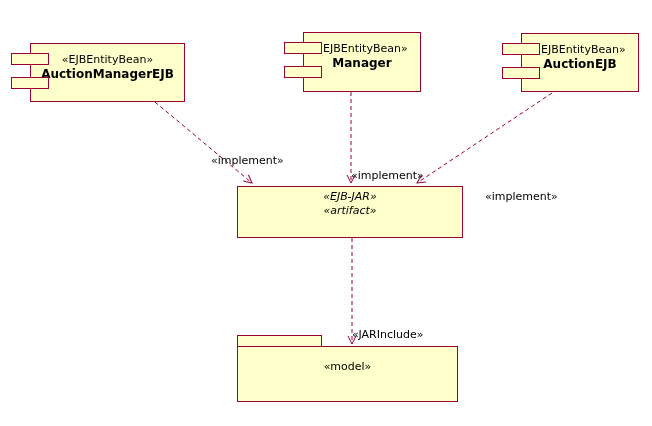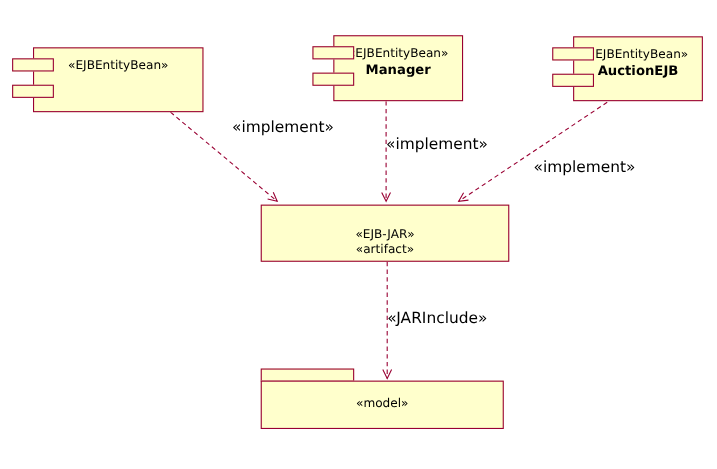--- a/index.html
+++ b/index.html
@@ -8,24 +8,24 @@
     font-family:"DejaVu Sans","Liberation Sans",sans-serif;color:#000;
     --fill:#FFFFCC;--border:#990033;
   }
   svg.connectors{position:absolute;left:0;top:0;width:652px;height:426px;pointer-events:none;}
   .node{position:absolute;background:var(--fill);border:1px solid var(--border);box-sizing:border-box;}
   .component{display:flex;flex-direction:column;justify-content:flex-start;align-items:center;padding-top:9px;}
   .port{position:absolute;left:-20px;width:38px;height:12px;background:var(--fill);border:1px solid var(--border);box-sizing:border-box;}
   .port1{top:9px;} .port2{top:33px;}
   .stereo{font-size:11px;line-height:14px;text-align:center;white-space:nowrap;}
   .cname{font-size:12px;font-weight:bold;line-height:15px;text-align:center;white-space:nowrap;}
-  .artifact{display:flex;flex-direction:column;justify-content:flex-start;padding-top:19px;}
+  .artifact{display:flex;flex-direction:column;justify-content:flex-start;padding-top:3px;font-style:italic;}
   .pkg-tab{position:absolute;background:var(--fill);border:1px solid var(--border);box-sizing:border-box;}
   .pkg-body{display:flex;flex-direction:column;justify-content:flex-start;align-items:center;padding-top:13px;}
-  .edge-label{position:absolute;font-size:14px;line-height:13px;white-space:nowrap;}
+  .edge-label{position:absolute;font-size:11px;line-height:13px;white-space:nowrap;margin-top:44px;}
 </style>
 </head>
 <body>
 
 <div class="canvas" style="--fill: #FFFFCC; --border: #990033;">
 
   <svg class="connectors">
     <defs>
       <marker id="openArrow" markerWidth="12" markerHeight="12" refX="9" refY="5" orient="auto" markerUnits="userSpaceOnUse">
         <path d="M1,1 L9,5 L1,9" fill="none" stroke="#990033" stroke-width="1"></path>
@@ -34,20 +34,21 @@
     <line x1="155" y1="102" x2="252" y2="183" stroke="#990033" stroke-width="1" stroke-dasharray="4,3" marker-end="url(#openArrow)"></line>
     <line x1="351" y1="92" x2="351" y2="183" stroke="#990033" stroke-width="1" stroke-dasharray="4,3" marker-end="url(#openArrow)"></line>
     <line x1="552" y1="93" x2="417" y2="183" stroke="#990033" stroke-width="1" stroke-dasharray="4,3" marker-end="url(#openArrow)"></line>
     <line x1="352" y1="238" x2="352" y2="344" stroke="#990033" stroke-width="1" stroke-dasharray="4,3" marker-end="url(#openArrow)"></line>
   </svg>
 
   <div class="node component" style="left:30px;top:43px;width:155px;height:59px;">
     <div class="port port1"></div>
     <div class="port port2"></div>
     <div class="stereo">«EJBEntityBean»</div>
+    <div class="cname">AuctionManagerEJB</div>
   </div>
 
   <div class="node component" style="left:303px;top:32px;width:118px;height:60px;">
     <div class="port port1"></div>
     <div class="port port2"></div>
     <div class="stereo">«EJBEntityBean»</div>
     <div class="cname">Manager</div>
   </div>
 
   <div class="node component" style="left:521px;top:33px;width:118px;height:59px;">
@@ -56,21 +57,21 @@
     <div class="stereo">«EJBEntityBean»</div>
     <div class="cname">AuctionEJB</div>
   </div>
 
   <div class="node artifact" style="left:237px;top:186px;width:226px;height:52px;">
     <div class="stereo">«EJB-JAR»</div>
     <div class="stereo">«artifact»</div>
   </div>
 
   <div class="pkg-tab" style="left:237px;top:335px;width:85px;height:12px;"></div>
-  <div class="node pkg-body" style="left:237px;top:346px;width:221px;height:44px;">
+  <div class="node pkg-body" style="left:237px;top:346px;width:221px;height:56px;">
     <div class="stereo">«model»</div>
   </div>
 
   <div class="edge-label" style="left:211px;top:110px;">«implement»</div>
   <div class="edge-label" style="left:351px;top:125px;">«implement»</div>
   <div class="edge-label" style="left:485px;top:146px;">«implement»</div>
   <div class="edge-label" style="left:352px;top:284px;">«JARInclude»</div>
 
 </div>
 

